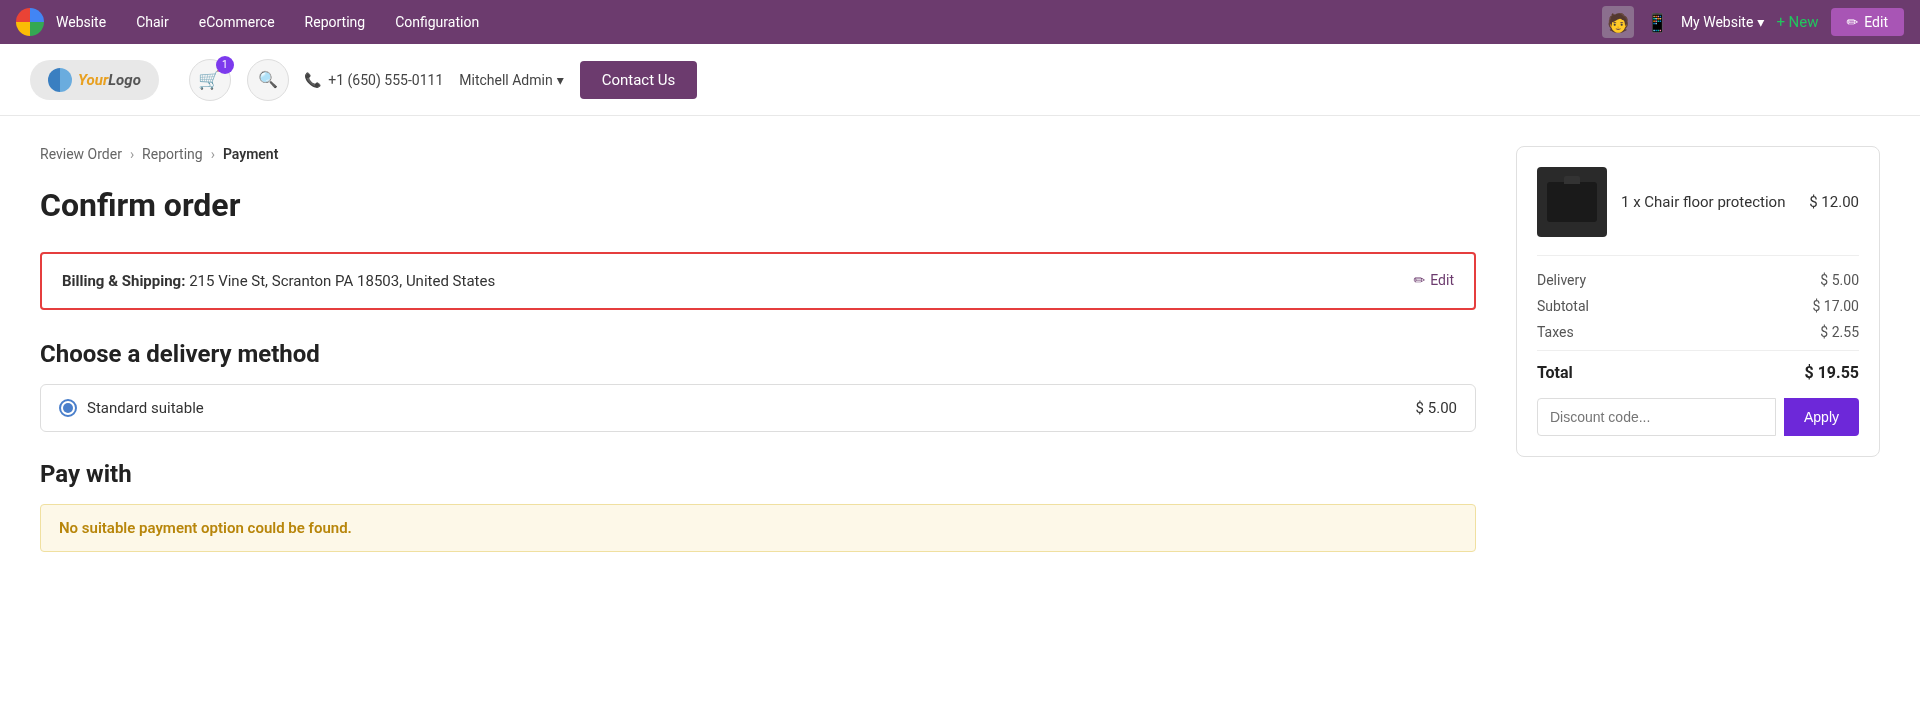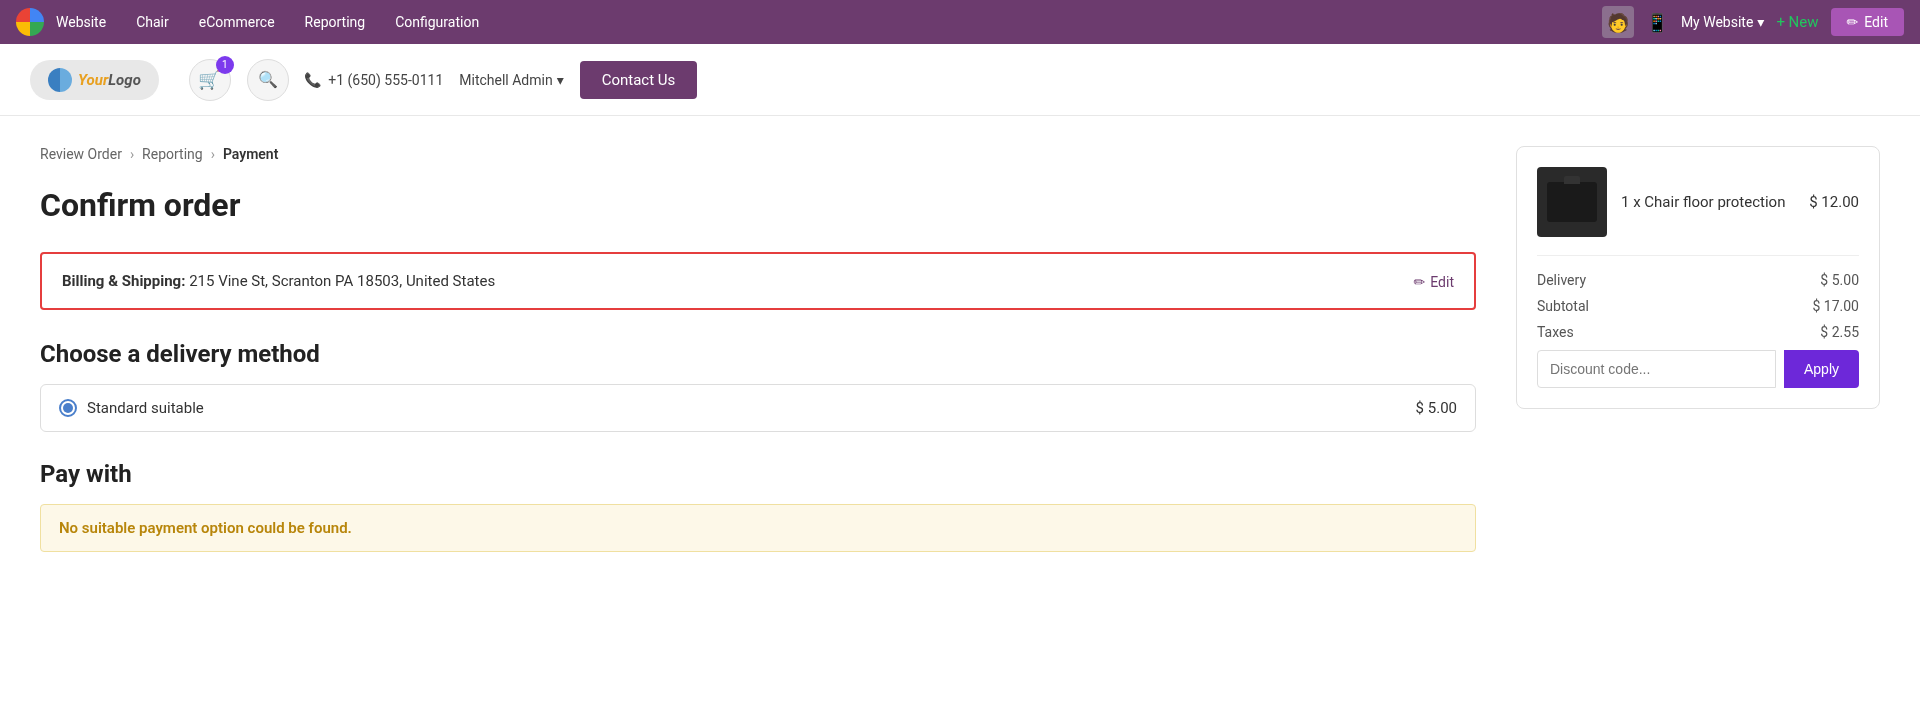--- a/index.html
+++ b/index.html
@@ -254,21 +254,21 @@
       margin-bottom: 28px;
     }
 
     
     .billing-box {
       border: 2px solid #e53e3e;
       border-radius: 4px;
       padding: 18px 20px;
       margin-bottom: 30px;
       display: flex;
-      align-items: flex-end;
+      align-items: flex-start;
       justify-content: space-between;
     }
     .billing-text {
       font-size: 15px;
       color: #333;
     }
     .billing-label { font-weight: 700; }
     .edit-link {
       display: flex;
       align-items: center;
@@ -558,20 +558,24 @@
       </div>
       <div class="order-line">
         <span>Subtotal</span>
         <span>$ 17.00</span>
       </div>
       <div class="order-line">
         <span>Taxes</span>
         <span>$ 2.55</span>
       </div>
 
+      <div class="order-total">
+        <span>Total</span>
+        <span>$ 19.55</span>
+      </div>
 
       <div class="discount-row">
         <input class="discount-input" type="text" placeholder="Discount code..." style="">
         <button class="apply-btn">Apply</button>
       </div>
 
     </div>
   </div>
 </div>
 

